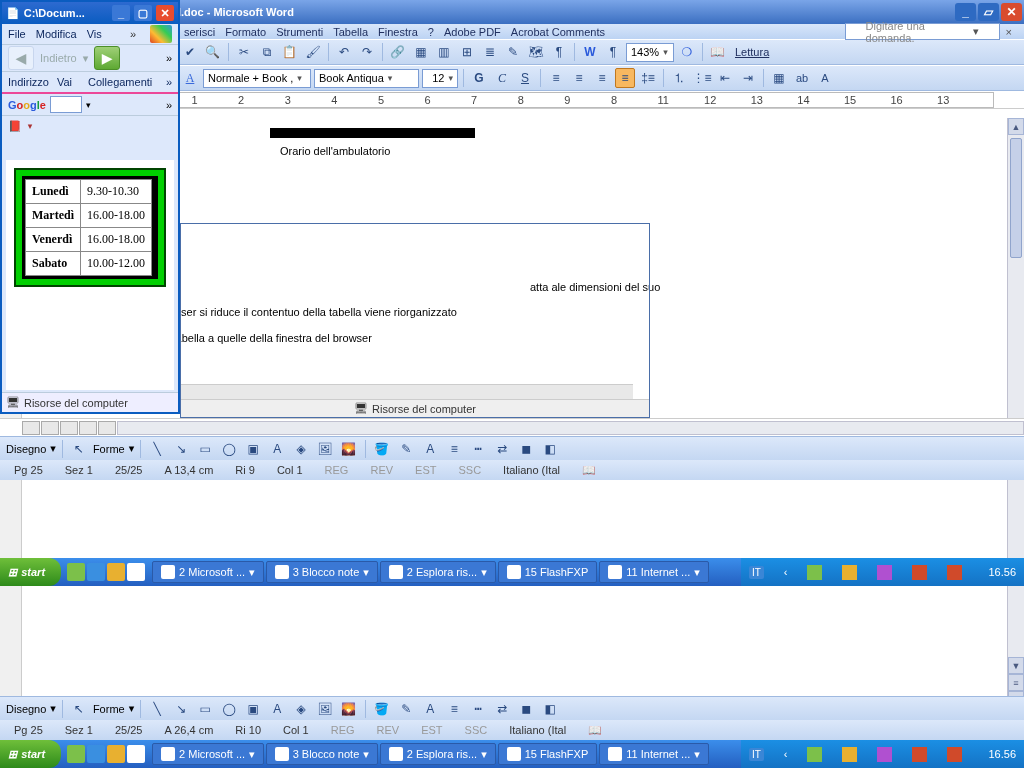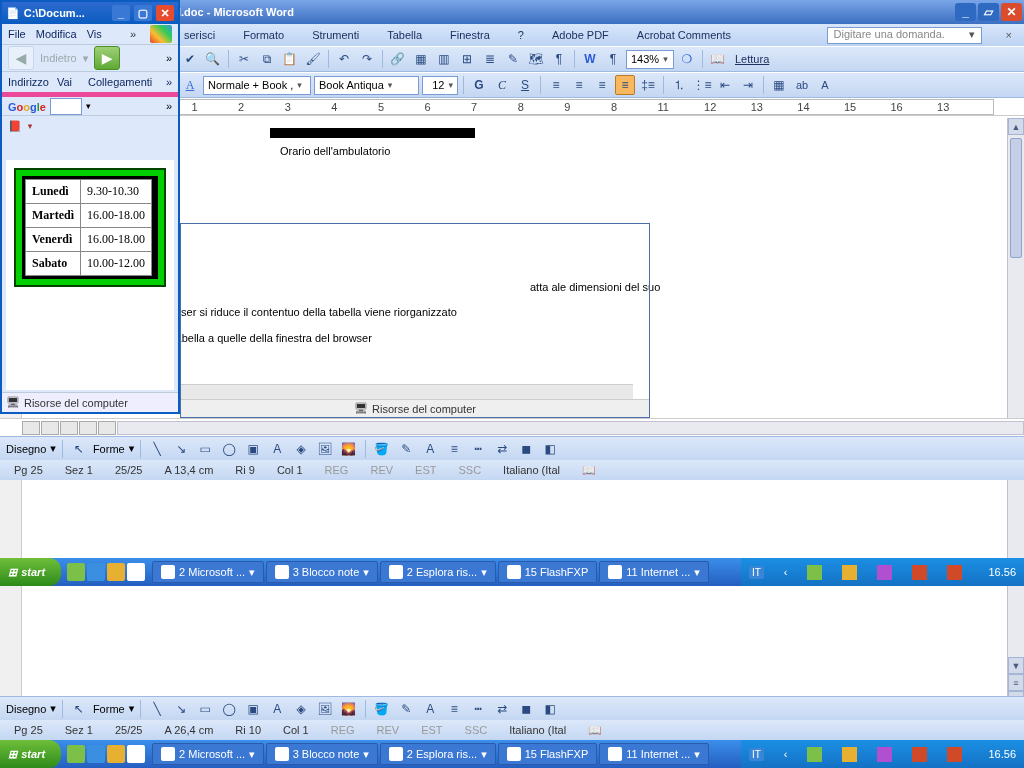--- a/index.html
+++ b/index.html
@@ -8,23 +8,23 @@
 
 .word-window { position:absolute; inset:0; background:#fff; }
 .word-titlebar { height:24px; background:linear-gradient(#7aa5e8,#3b6fc1); display:flex; align-items:center; color:#fff; font-weight:bold; padding-left:6px; }
 .word-titlebar .title-mid { flex:1; padding-left:120px; }
 .word-titlebar .win-btns { display:flex; gap:2px; margin-right:2px; }
 .win-btn { width:21px; height:18px; border-radius:3px; display:flex; align-items:center; justify-content:center; color:#fff; font-weight:bold; font-size:12px; }
 .win-btn.min { background:#2e6ac2; }
 .win-btn.max { background:#2e6ac2; }
 .win-btn.close { background:#d94c2e; }
 
-.word-menu { height:22px; background:linear-gradient(#d8e6fa,#bcd3f3); display:flex; align-items:center; gap:20px; padding:0 8px 0 180px; color:#203060; }
+.word-menu { height:15px; background:linear-gradient(#d8e6fa,#bcd3f3); display:flex; align-items:center; gap:2px; padding:0 8px 0 180px; color:#203060; }
 .word-menu .menu-item { padding:2px 4px; }
-.ask-box { margin-left:auto; width:155px; height:17px; background:#fff; border:1px solid #7a9cd4; color:#888; padding:0 6px; display:flex; align-items:flex-start; }
+.ask-box { margin-left:auto; width:155px; height:17px; background:#fff; border:1px solid #7a9cd4; color:#888; padding:0 20px; display:flex; align-items:center; }
 .ask-box .dd { margin-left:auto; color:#555; }
 
 .toolbar { height:26px; background:linear-gradient(#dce8fa,#c4d7f2); border-top:1px solid #fff; border-bottom:1px solid #9fb9e0; display:flex; align-items:center; gap:3px; padding:0 4px 0 180px; }
 .tb-btn { width:20px; height:20px; border:1px solid transparent; border-radius:2px; display:flex; align-items:center; justify-content:center; font-size:12px; color:#2a4a80; }
 .tb-sep { width:1px; height:18px; background:#9fb9e0; margin:0 2px; }
 .tb-select { height:19px; background:#fff; border:1px solid #7a9cd4; padding:0 4px; display:flex; align-items:center; gap:4px; }
 .tb-select .dd { color:#555; font-size:9px; }
 .sel-style { width:108px;align-items:center; }
 .sel-font { width:105px; }
 .sel-size { width:36px; justify-content:flex-end; }
@@ -71,21 +71,21 @@
 .ie-title .mn { background:#3a78d6; }
 .ie-title .cl { background:#e84c2e; }
 .ie-menu { height:20px; display:flex; align-items:center; gap:10px; padding:0 6px; color:#102a60; }
 .ie-menu .chev { margin-left:auto; color:#333; }
 .ie-logo { width:22px; height:18px; background:linear-gradient(45deg,#d42,#fb3,#3c5,#39d); border-radius:2px; margin-left:4px; }
 .ie-nav { height:28px; display:flex; align-items:center; gap:6px; padding:0 6px; border-top:1px solid #bcd; border-bottom:1px solid #bcd; }
 .nav-btn { width:26px; height:24px; border-radius:3px; display:flex; align-items:center; justify-content:center; background:#e8f0fc; border:1px solid #c8d6ee; color:#9aa; font-size:14px; }
 .nav-btn.fwd { background:linear-gradient(#9fd077,#5ea933); color:#fff; border-color:#4c8f28; }
 .ie-addr { height:20px; display:flex; align-items:center; gap:8px; padding:0 6px; color:#102a60; }
 .ie-addr .chev { margin-left:auto; }
-.ie-google { height:24px; display:flex; align-items:center; gap:4px; padding:0 6px; border-top:5px solid #ec4899; border-bottom:1px solid #bcd; }
+.ie-google { height:24px; display:flex; align-items:center; gap:4px; padding:0 6px; border-top:2px solid #ec4899; border-bottom:1px solid #bcd; }
 .g-logo { font-weight:bold; font-size:13px; }
 .g-logo .b{color:#2a5adb}.g-logo .r{color:#d62323}.g-logo .y{color:#e6a817}.g-logo .g{color:#189c3d}
 .g-box { width:32px; height:17px; border:1px solid #7a9cd4; background:#fff; }
 .ie-tabs { height:20px; display:flex; align-items:center; padding:0 6px; gap:6px; color:#a33; }
 .ie-content { position:absolute; top:158px; left:4px; right:4px; bottom:22px; background:#fff; overflow:auto; padding:8px; }
 .sched-outer { background:#00d000; padding:6px; border:2px solid #004400; }
 .sched-mid { background:#000; padding:3px; }
 .sched-table { border-collapse:collapse; background:#fff; }
 .sched-table td { border:1px solid #888; padding:4px 6px; font-family:'Book Antiqua',serif; font-size:12px; vertical-align:middle; }
 .sched-table td.day { font-weight:bold; }

